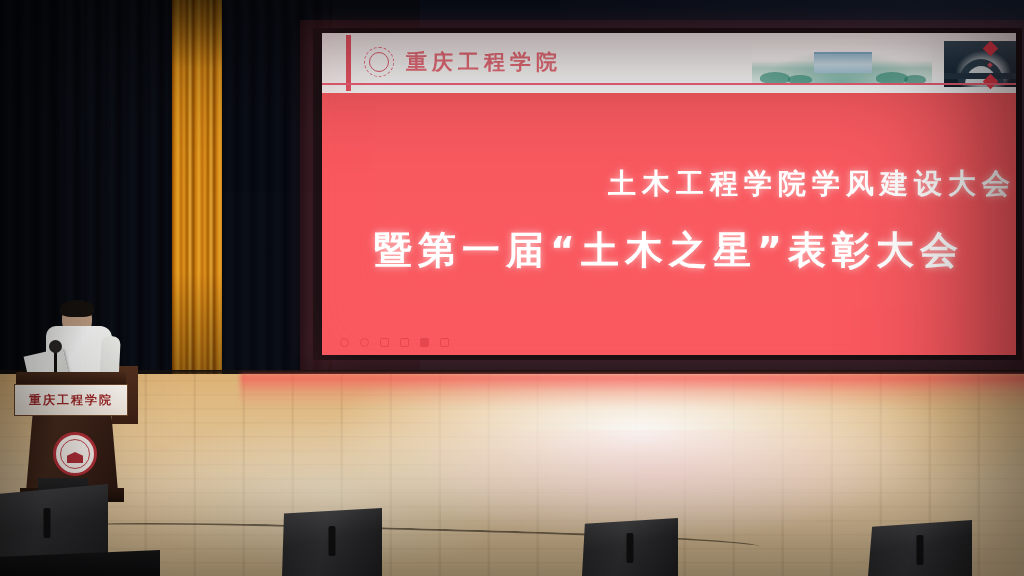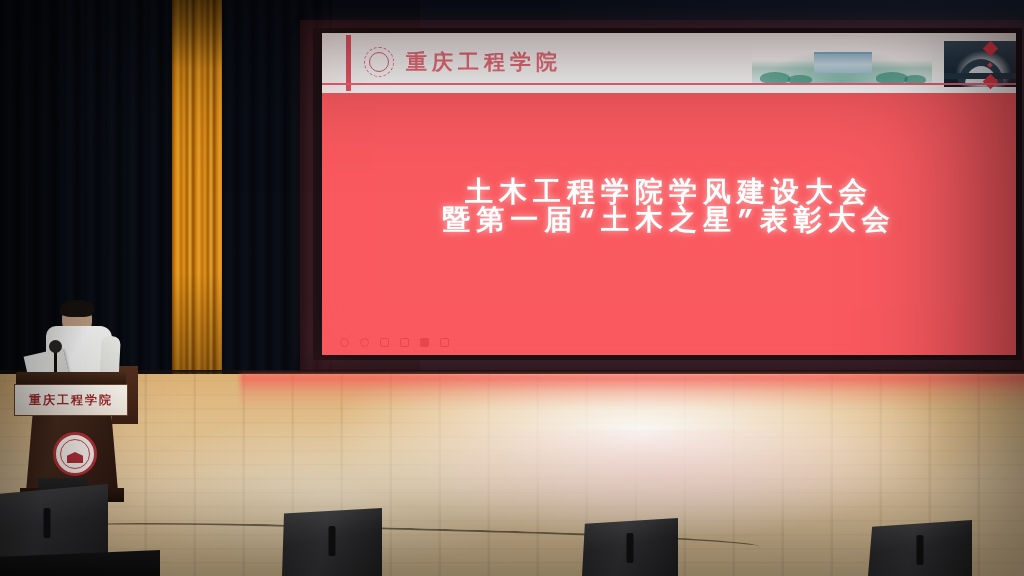--- a/index.html
+++ b/index.html
@@ -138,22 +138,22 @@
   .dm { width:11px; height:11px; background:#ec3b4c; transform:rotate(45deg); }
   .dm.sm { width:4px; height:4px; background:#ef5566; }
 
   
   .slide-body { position:absolute; left:0; top:60px; right:0; bottom:0; }
   .t-line {
     position:absolute; width:100%; text-align:center; color:#fff; font-weight:700;
     text-shadow:0 0 6px rgba(255,255,255,.55), 0 0 14px rgba(255,160,160,.35);
     font-family:"DejaVu Sans","Liberation Sans",sans-serif;
   }
-  .t1 { top:80px; font-size:28px; letter-spacing:6px; }
-  .t2 { top:108px; font-size:28px; letter-spacing:6px;font-family:Liberation Mono, monospace; }
+  .t1 { top:72px; font-size:28px; letter-spacing:6px;text-align:right; }
+  .t2 { top:132px; font-size:38px; letter-spacing:6px; }
   .t3 { top:209px; font-size:19px; letter-spacing:2px; }
 
   
   .ctrlbar {
     position:absolute; left:18px; bottom:8px; display:flex; gap:11px;
     opacity:.30;
   }
   .ctrlbar span {
     width:9px; height:9px; border:1.4px solid #b8222e; border-radius:2px; display:block;
   }

